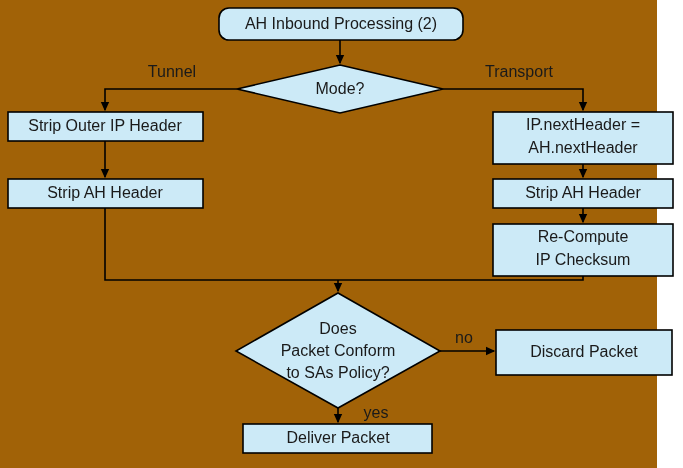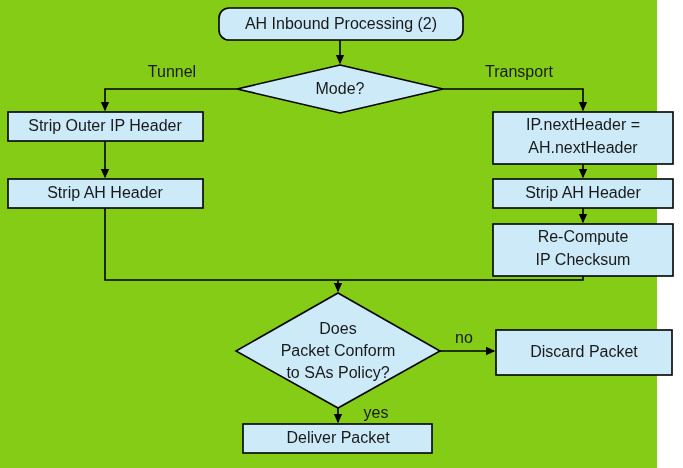--- a/index.html
+++ b/index.html
@@ -4,21 +4,21 @@
 <style>
   html, body {
     margin: 0;
     padding: 0;
     background: #ffffff;
   }
   #canvas {
     position: relative;
     width: 657px;
     height: 468px;
-    background: #84cc16;
+    background: #a16207;
     font-family: "Liberation Sans", sans-serif;
     text-align: center;
   }
   svg.flow {
     position: absolute;
     top: 0;
     left: 0;
     width: 683px;
     height: 468px;
   }

